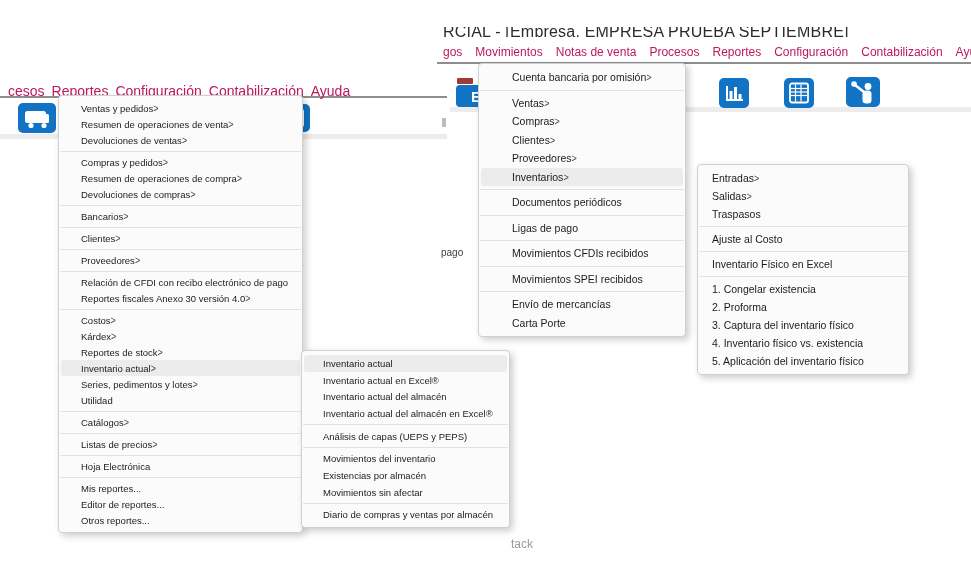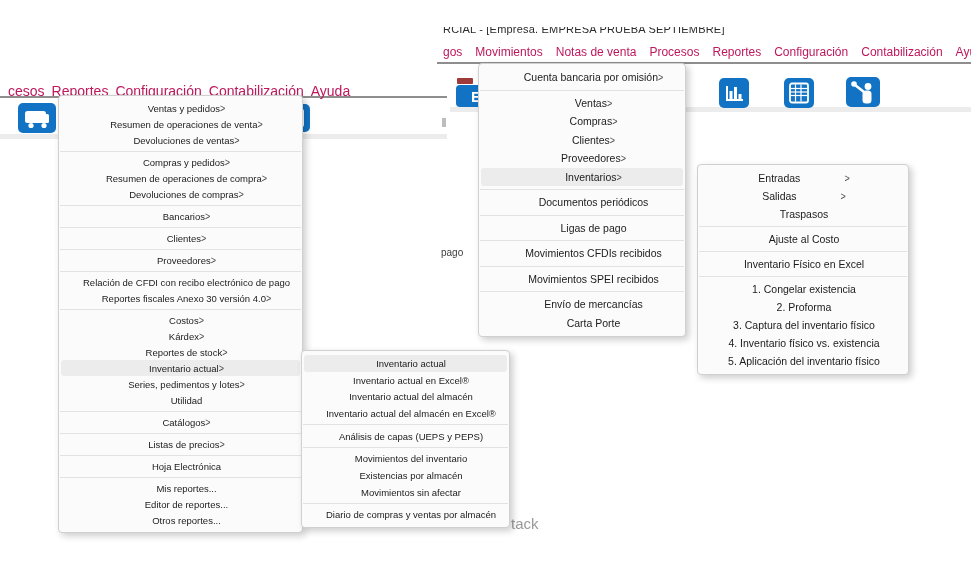--- a/index.html
+++ b/index.html
@@ -7,30 +7,30 @@
     width:971px;height:586px;position:relative;overflow:hidden;background:#ffffff;
     font-family:"Liberation Sans",sans-serif;color:var(--text,#1b1b1b);
   }
   
   .menu{
     position:absolute;background:var(--menu-bg,#fbfbfb);
     border:1px solid var(--menu-border,#d0d0d0);border-radius:4px;
     box-shadow:3px 3px 7px rgba(0,0,0,.20);
     padding:4px 0;box-sizing:border-box;white-space:nowrap;
   }
-  .mitem{display:flex;justify-content:center;align-items:center;
+  .mitem{display:flex;justify-content:flex-start;align-items:center;
     margin:0 2px;border-radius:3px;color:var(--text,#1b1b1b);}
   .mitem.hl{background:var(--menu-hl,#ececec);}
   .marrow{font-size:9px;color:#4a4a4a;transform:scaleY(1.25);}
   .msep{height:1px;background:var(--menu-sep,#e2e2e2);margin:3px 1px;}
 
   #menu-movimientos{left:478px;top:63px;width:208px;font-size:10.5px;z-index:20;}
   #menu-movimientos .mitem{height:18.5px;padding:0 8px 0 31px;}
   #menu-inventarios{left:697px;top:164px;width:212px;font-size:10.5px;z-index:21;}
-  #menu-inventarios .mitem{height:18px;padding:0 10px 0 12px;gap:44px;}
+  #menu-inventarios .mitem{height:18px;padding:0 10px 0 12px;}
   #menu-reportes{left:58px;top:95px;width:245px;font-size:9.5px;z-index:20;}
   #menu-reportes .mitem{height:16px;padding:0 8px 0 20px;}
   #menu-reportes .msep{margin:2.5px 1px;}
   #menu-invactual{left:301px;top:350px;width:209px;font-size:9.5px;z-index:21;}
   #menu-invactual .mitem{height:16.7px;padding:0 8px 0 19px;}
   #menu-invactual .msep{margin:2.5px 1px;}
 
   
   .menubar{position:absolute;display:flex;align-items:center;white-space:nowrap;z-index:3;}
   #right-menubar{left:443px;top:45px;gap:13px;font-size:12px;}
@@ -39,30 +39,30 @@
 
   
   .hline{position:absolute;z-index:1;}
   #right-mb-line{left:437px;top:62px;width:534px;height:2px;background:var(--line-gray,#8e8e8e);}
   #left-mb-line{left:0;top:96px;width:447px;height:2px;background:var(--line-gray,#8e8e8e);}
   #right-band{left:450px;top:107px;width:521px;height:5px;background:var(--band-gray,#ececec);}
   #left-band{left:0;top:134px;width:447px;height:5px;background:var(--band-gray,#ececec);}
 
   
   #title-clip{position:absolute;left:443px;top:27px;height:10px;overflow:hidden;z-index:2;}
-  #title-clip span{display:block;margin-top:-4px;font-size:11px;color:#2b2b2b;letter-spacing:.2px;white-space:nowrap;}
+  #title-clip span{display:block;margin-top:-4px;font-size:16px;color:#2b2b2b;letter-spacing:.2px;white-space:nowrap;}
 
   
   .tbicon{position:absolute;z-index:5;}
   .tbicon svg{display:block;}
 
   
   .frag{position:absolute;z-index:4;white-space:nowrap;text-align:center;}
   #frag-pago{left:441px;top:247px;font-size:10px;color:#3c3c3c;}
-  #frag-tack{left:511px;top:515px;font-size:15px;color:#9a9a9a;}
+  #frag-tack{left:511px;top:537px;font-size:12px;color:#9a9a9a;}
   #frag-red{left:457px;top:78px;width:16px;height:6px;background:#9e3a3a;border-radius:1px;}
   #frag-graymark{left:442px;top:118px;width:4px;height:9px;background:#bdbdbd;}
 </style>
 </head>
 <body>
 
 <div id="title-clip">
   <span>RCIAL - [Empresa. EMPRESA PRUEBA SEPTIEMBRE]</span>
 </div>
 

